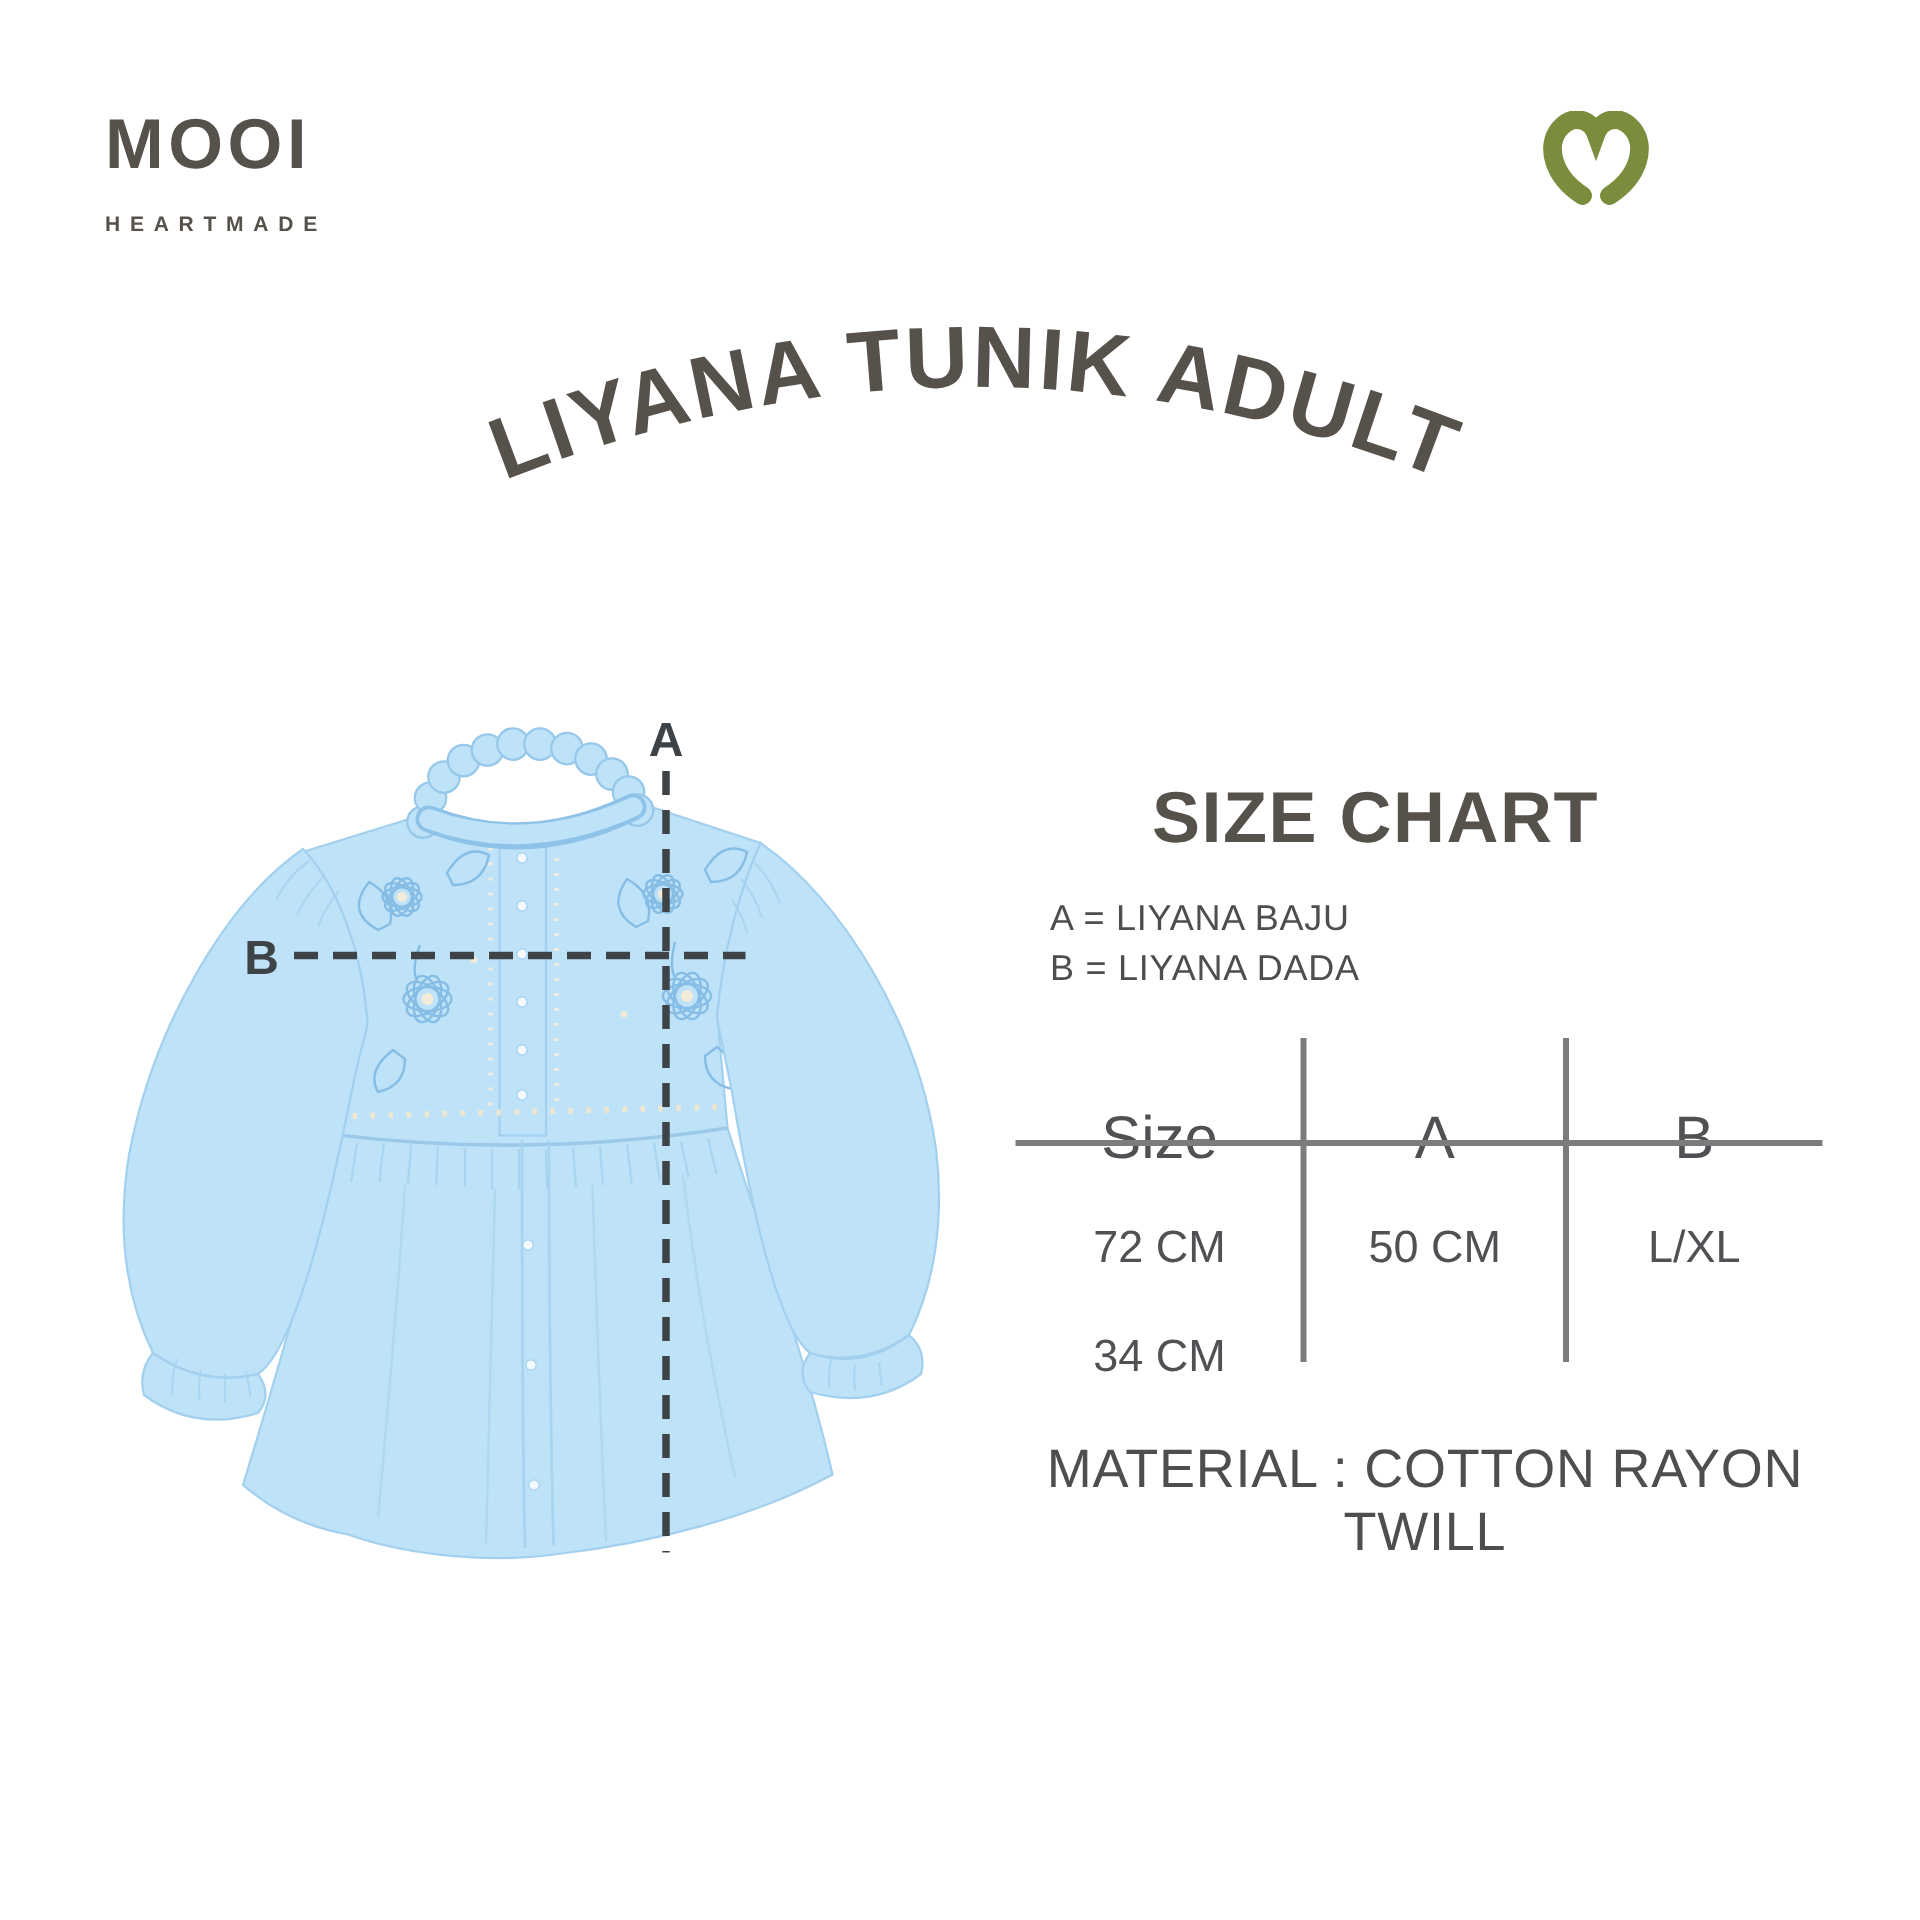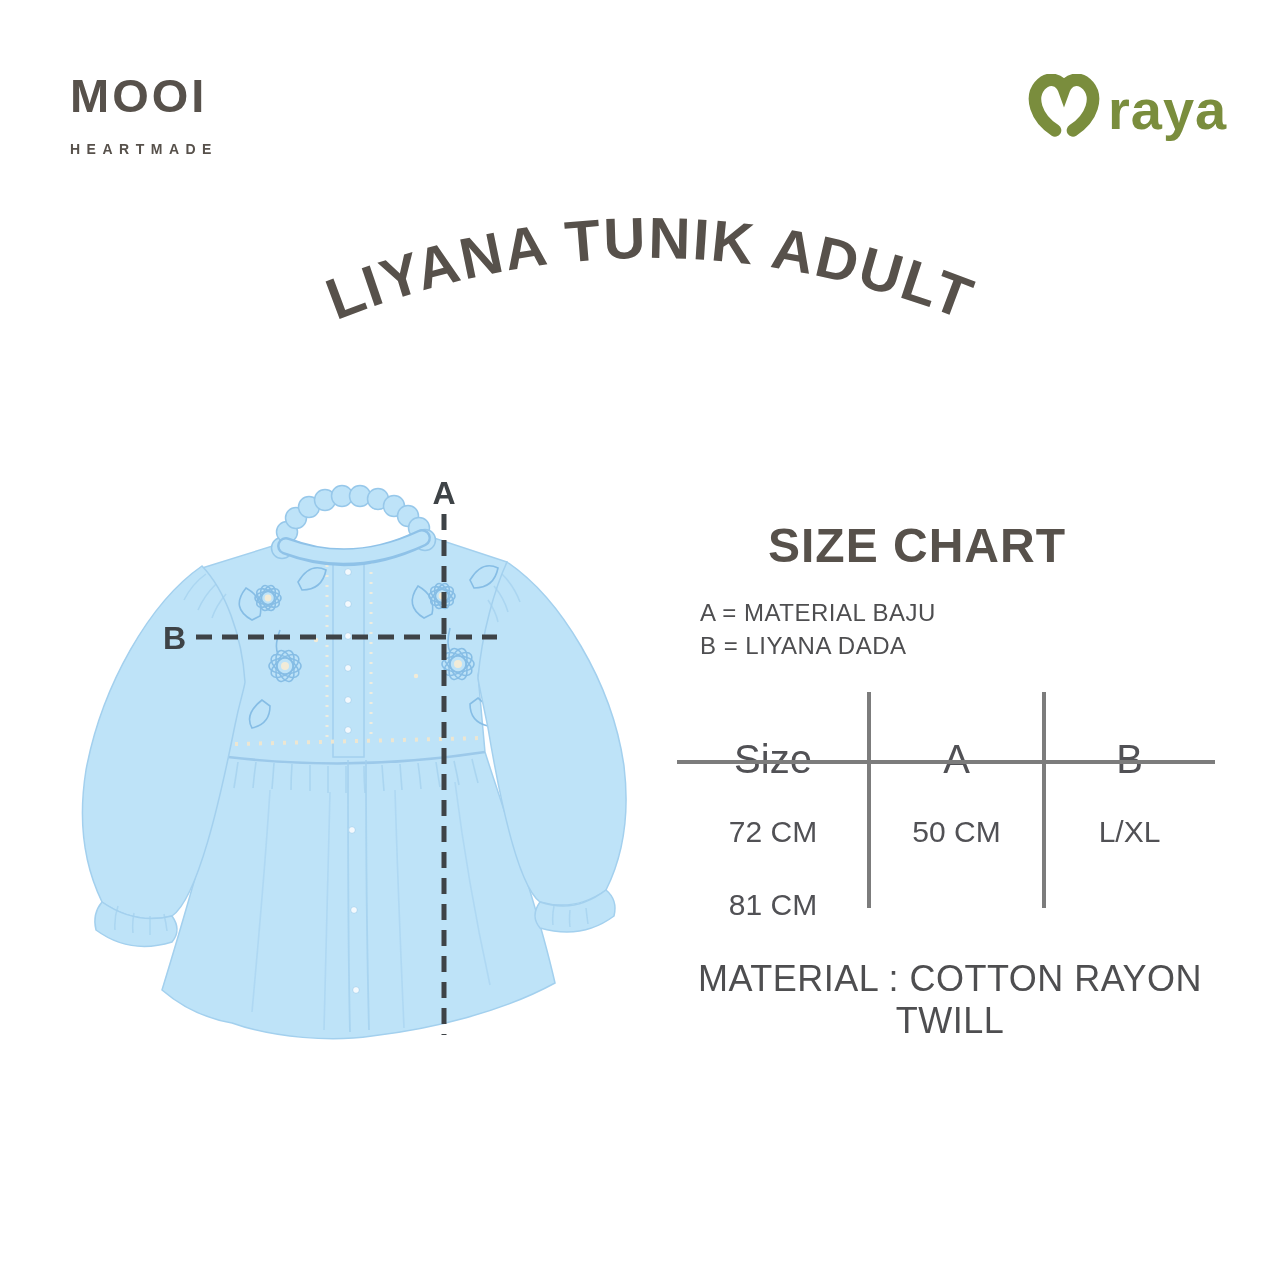--- a/index.html
+++ b/index.html
@@ -52,21 +52,20 @@
 
 <div class="brand-block">
   <div class="brand-name">MOOI</div>
   <div class="brand-tagline">HEARTMADE</div>
 </div>
 
 <div class="partner-block">
   <svg class="partner-icon" viewBox="0 0 80 76">
     <path d="M 30 63 C 8 49 2 26 13 13 C 23 2 36 6 40 17 C 44 6 57 2 67 13 C 78 26 72 49 50 63" fill="none" stroke="#7A8D3D" stroke-width="14" stroke-linecap="round"></path>
   </svg>
-  <div class="partner-name">raya</div>
 </div>
 
 <svg class="title-svg" width="700" height="175" viewBox="0 0 700 175">
   <defs>
     <path id="title-arc" d="M 42 138 Q 350 18 658 138" fill="none"></path>
   </defs>
   <text text-anchor="middle">
     <textPath href="#title-arc" startOffset="50%">LIYANA TUNIK ADULT</textPath>
   </text>
 </svg>
@@ -193,30 +192,30 @@
     <line x1="414" y1="44" x2="414" y2="565" stroke="#3E4347" stroke-width="5" stroke-dasharray="16 10"></line>
     <line x1="166" y1="167" x2="467" y2="167" stroke="#3E4347" stroke-width="5" stroke-dasharray="16 10"></line>
     <text x="414" y="34" text-anchor="middle" class="measure-label">A</text>
     <text x="156" y="179" text-anchor="end" class="measure-label">B</text>
   </g>
 </svg>
 
 <div class="size-chart-heading">SIZE CHART</div>
 
 <div class="legend">
-  <div class="legend-line">A = MATERIAL BAJU</div>
+  <div class="legend-line">A = LIYANA BAJU</div>
   <div class="legend-line">B = LIYANA DADA</div>
 </div>
 
 <div class="size-table">
   <div class="cell head">Size</div>
   <div class="cell head">A</div>
   <div class="cell head">B</div>
   <div class="cell">72 CM</div>
   <div class="cell">50 CM</div>
   <div class="cell">L/XL</div>
-  <div class="cell">81 CM</div>
+  <div class="cell">34 CM</div>
 </div>
 <div class="tline vline1"></div>
 <div class="tline vline2"></div>
 <div class="tline hline"></div>
 
 <div class="material-line">MATERIAL : COTTON RAYON TWILL</div>
 
 </body></html>

